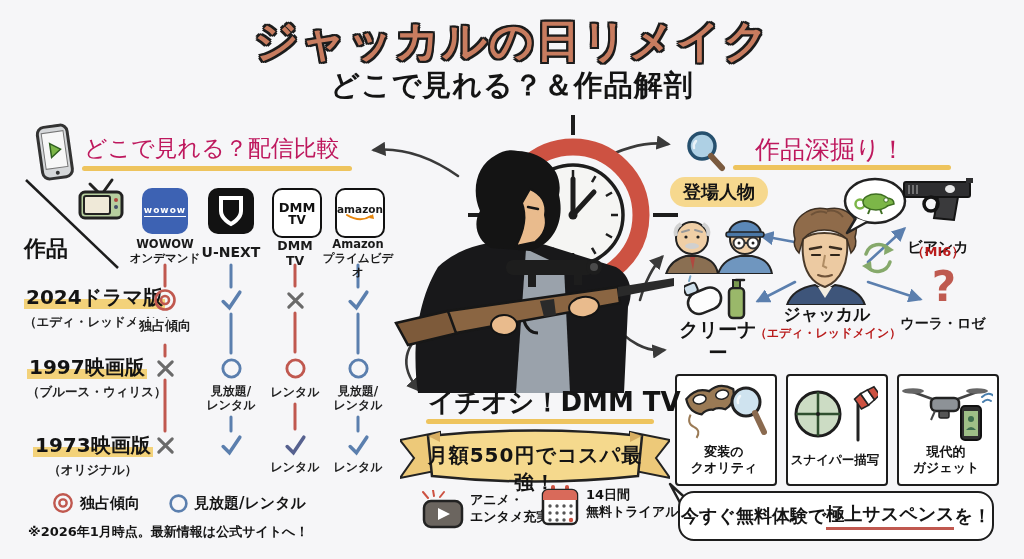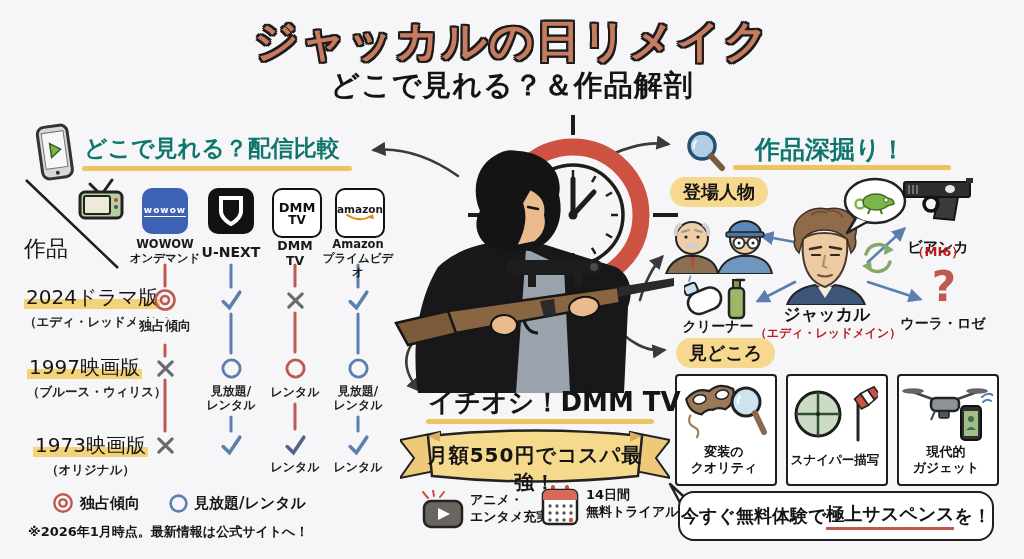--- a/index.html
+++ b/index.html
@@ -11,31 +11,31 @@
   .canvas{position:relative;width:1024px;height:559px;background:#f6f6f8;overflow:hidden;}
   .abs{position:absolute;}
   .pre{white-space:pre-line;}
   .ctr{text-align:center;}
   .title{
     font-size:44px;font-weight:900;letter-spacing:2px;color:var(--accent-title);
     text-shadow:-2px -2px 0 #1c1c1c,2px -2px 0 #1c1c1c,-2px 2px 0 #1c1c1c,2px 2px 0 #1c1c1c,
                  0 -2px 0 #1c1c1c,0 2px 0 #1c1c1c,-2px 0 0 #1c1c1c,2px 0 0 #1c1c1c;
   }
   .subtitle{font-size:29px;font-weight:900;color:#141414;letter-spacing:1px;}
-  .sec-head{font-size:23px;font-weight:700;color:#0f766e;text-align:center;}
+  .sec-head{font-size:23px;font-weight:400;color:#be185d;text-align:center;}
   .yline{height:5px;background:var(--underline-yellow);border-radius:3px;}
   .pill{background:var(--badge-yellow);border-radius:16px;padding:3px 13px;font-size:18px;font-weight:900;color:#141414;}
   .hl{background:linear-gradient(transparent 58%, #f3d27a 58%);padding:0 2px;}
-  .row-title{font-size:20px;font-weight:400;color:#141414;}
+  .row-title{font-size:20px;font-weight:700;color:#141414;}
   .row-sub{font-size:12.5px;font-weight:700;color:#222;}
   .col-label{font-size:11.5px;font-weight:700;color:#1a1a1a;line-height:1.2;}
   .note{font-size:12px;font-weight:700;color:#222;line-height:1.2;background:#f6f6f8;}
   .legend-label{font-size:15px;font-weight:800;color:#141414;}
   .footnote{font-size:13px;font-weight:800;color:#141414;}
-  .char-label{font-size:14px;font-weight:800;color:#141414;line-height:1.2;}
+  .char-label{font-size:19px;font-weight:800;color:#141414;line-height:1.2;}
   .char-sub{font-size:12px;font-weight:700;color:#b91c1c;}
   .jackal-label{font-size:17px;font-weight:900;color:#141414;}
   .qmark{font-size:42px;font-weight:900;color:#bf5a50;}
   .hi-box{background:#fff;border:2.5px solid #1d1d1d;border-radius:4px;}
   .hi-label{font-size:13px;font-weight:800;color:#141414;line-height:1.25;}
   .reco-head{font-size:26px;font-weight:900;color:#141414;}
   .banner-text{font-size:20px;font-weight:900;color:#141414;letter-spacing:1px;}
   .feat-label{font-size:13px;font-weight:800;color:#141414;line-height:1.3;}
   .bubble{background:#fff;border:2.5px solid #1d1d1d;border-radius:16px;
           display:flex;align-items:center;justify-content:center;font-size:18px;font-weight:900;color:#141414;}
@@ -357,21 +357,20 @@
     <ellipse cx="50" cy="17" rx="5" ry="4" fill="#e8e8e8"></ellipse>
     <polygon points="38,25 58,25 54,48 34,46" fill="#3a3a3c" stroke="#141414" stroke-width="2"></polygon>
     <circle cx="31" cy="32" r="7" fill="none" stroke="#141414" stroke-width="3.5"></circle>
   </svg>
   <div class="abs char-label ctr" style="left:903px;top:224px;width:70px;font-size:15px;margin-top:14px;">ビアンカ</div>
   <div class="abs char-sub ctr" style="left:903px;top:243px;width:70px;font-size:13px;">（MI6）</div>
 
   <div class="abs qmark ctr" style="left:922px;top:262px;width:44px;">?</div>
   <div class="abs char-label ctr" style="left:898px;top:315px;width:90px;font-size:14px;">ウーラ・ロゼ</div>
 
-  <div class="abs pill" style="left:676px;top:338px;">見どころ</div>
 
   <div class="abs hi-box" style="left:675px;top:374px;width:98px;height:108px;"></div>
   <svg class="abs" style="left:683px;top:382px;" width="84" height="58" viewBox="0 0 84 58">
     <g transform="rotate(-12 28 18)">
       <path d="M4,12 Q16,2 28,9 Q40,2 52,12 Q52,26 40,30 Q33,26 28,28 Q22,26 16,30 Q4,26 4,12 Z" fill="#9a7a55" stroke="#222" stroke-width="2.3"></path>
       <ellipse cx="17" cy="15" rx="6.5" ry="4.5" fill="#fff" stroke="#222" stroke-width="1.5"></ellipse>
       <ellipse cx="40" cy="15" rx="6.5" ry="4.5" fill="#fff" stroke="#222" stroke-width="1.5"></ellipse>
       <path d="M5,28 q-6,8 1,13 q6,5 0,11" fill="none" stroke="#9a7a55" stroke-width="2"></path>
     </g>
     <circle cx="63" cy="20" r="14" fill="#cfe3ef" stroke="#222" stroke-width="3"></circle>

